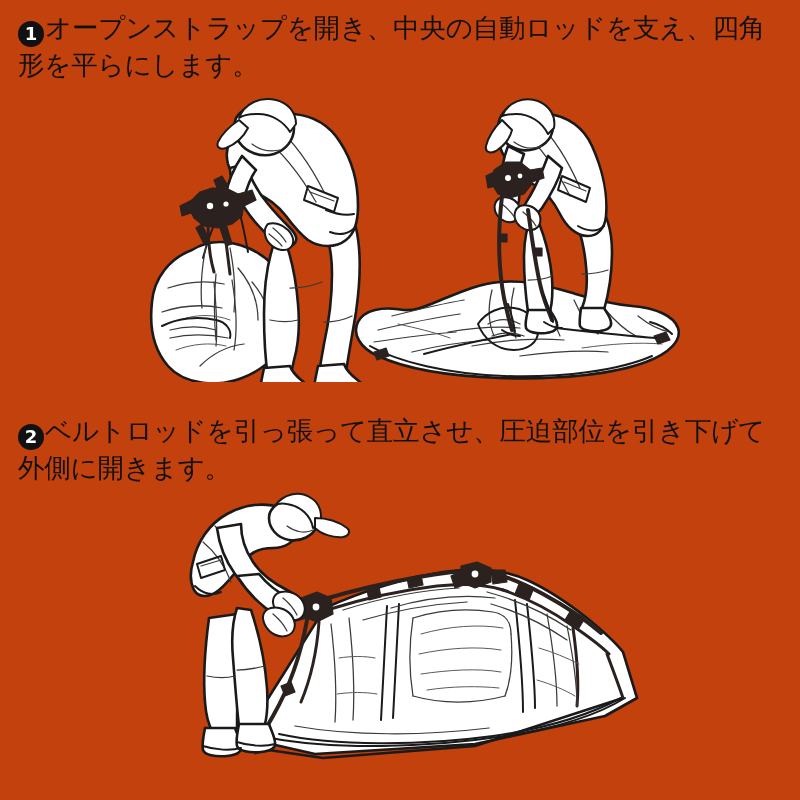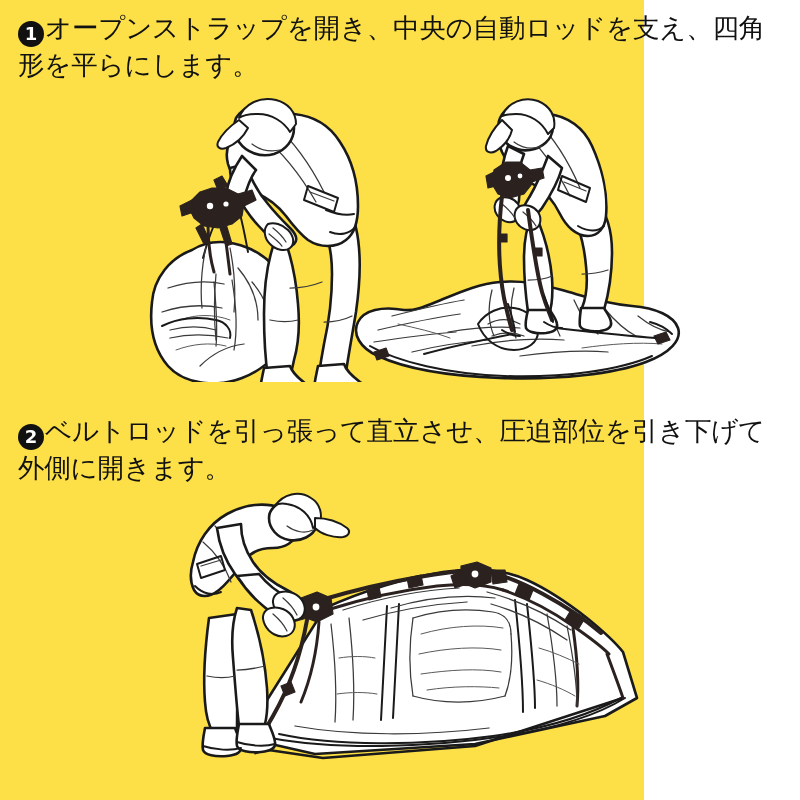--- a/index.html
+++ b/index.html
@@ -11,23 +11,23 @@
   body {
     width: 800px;
     height: 800px;
     font-family: "DejaVu Sans", "Liberation Sans", sans-serif;
     color: #111111;
     overflow: hidden;
     position: relative;
   }
   .page {
     position: relative;
-    width: 644px;
+    width: 800px;
     height: 800px;
-    background: #fde047;
+    background: #c2410c;
   }
   .step-text {
     position: absolute;
     left: 18px;
     width: 768px;
     font-size: 26.5px;
     line-height: 36px;
     letter-spacing: -0.2px;
     font-weight: 500;
     color: #111111;

